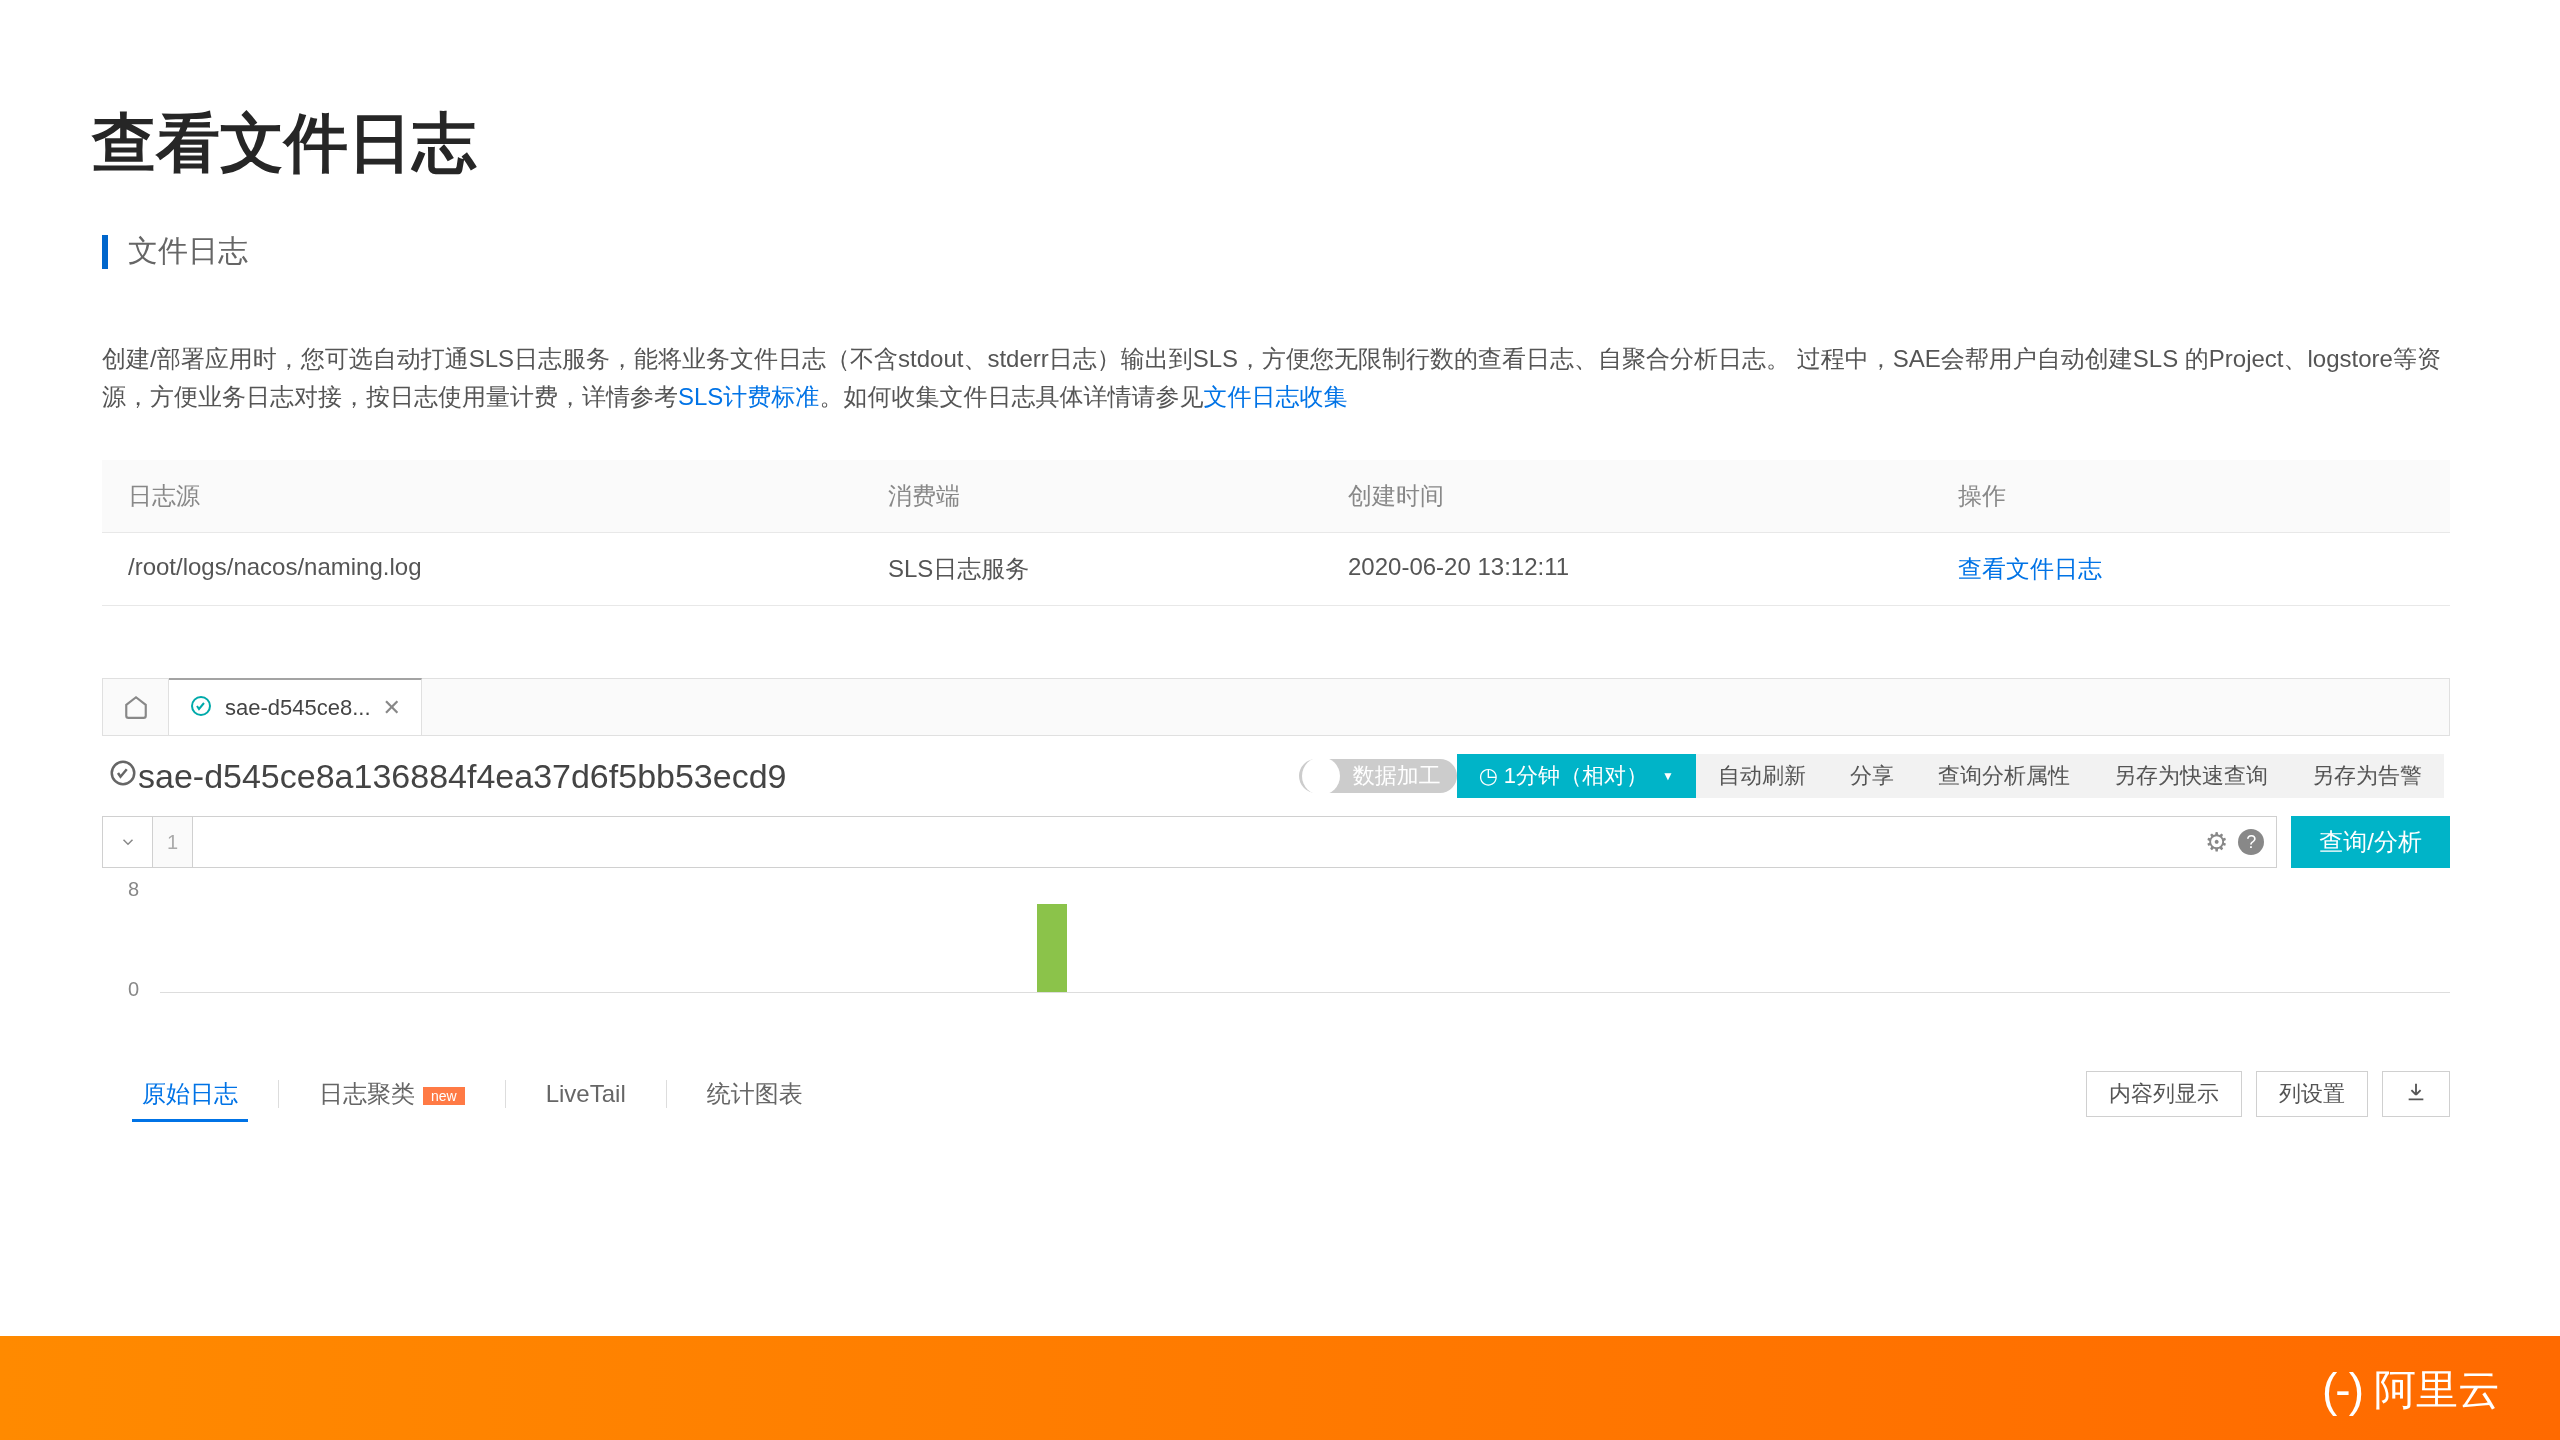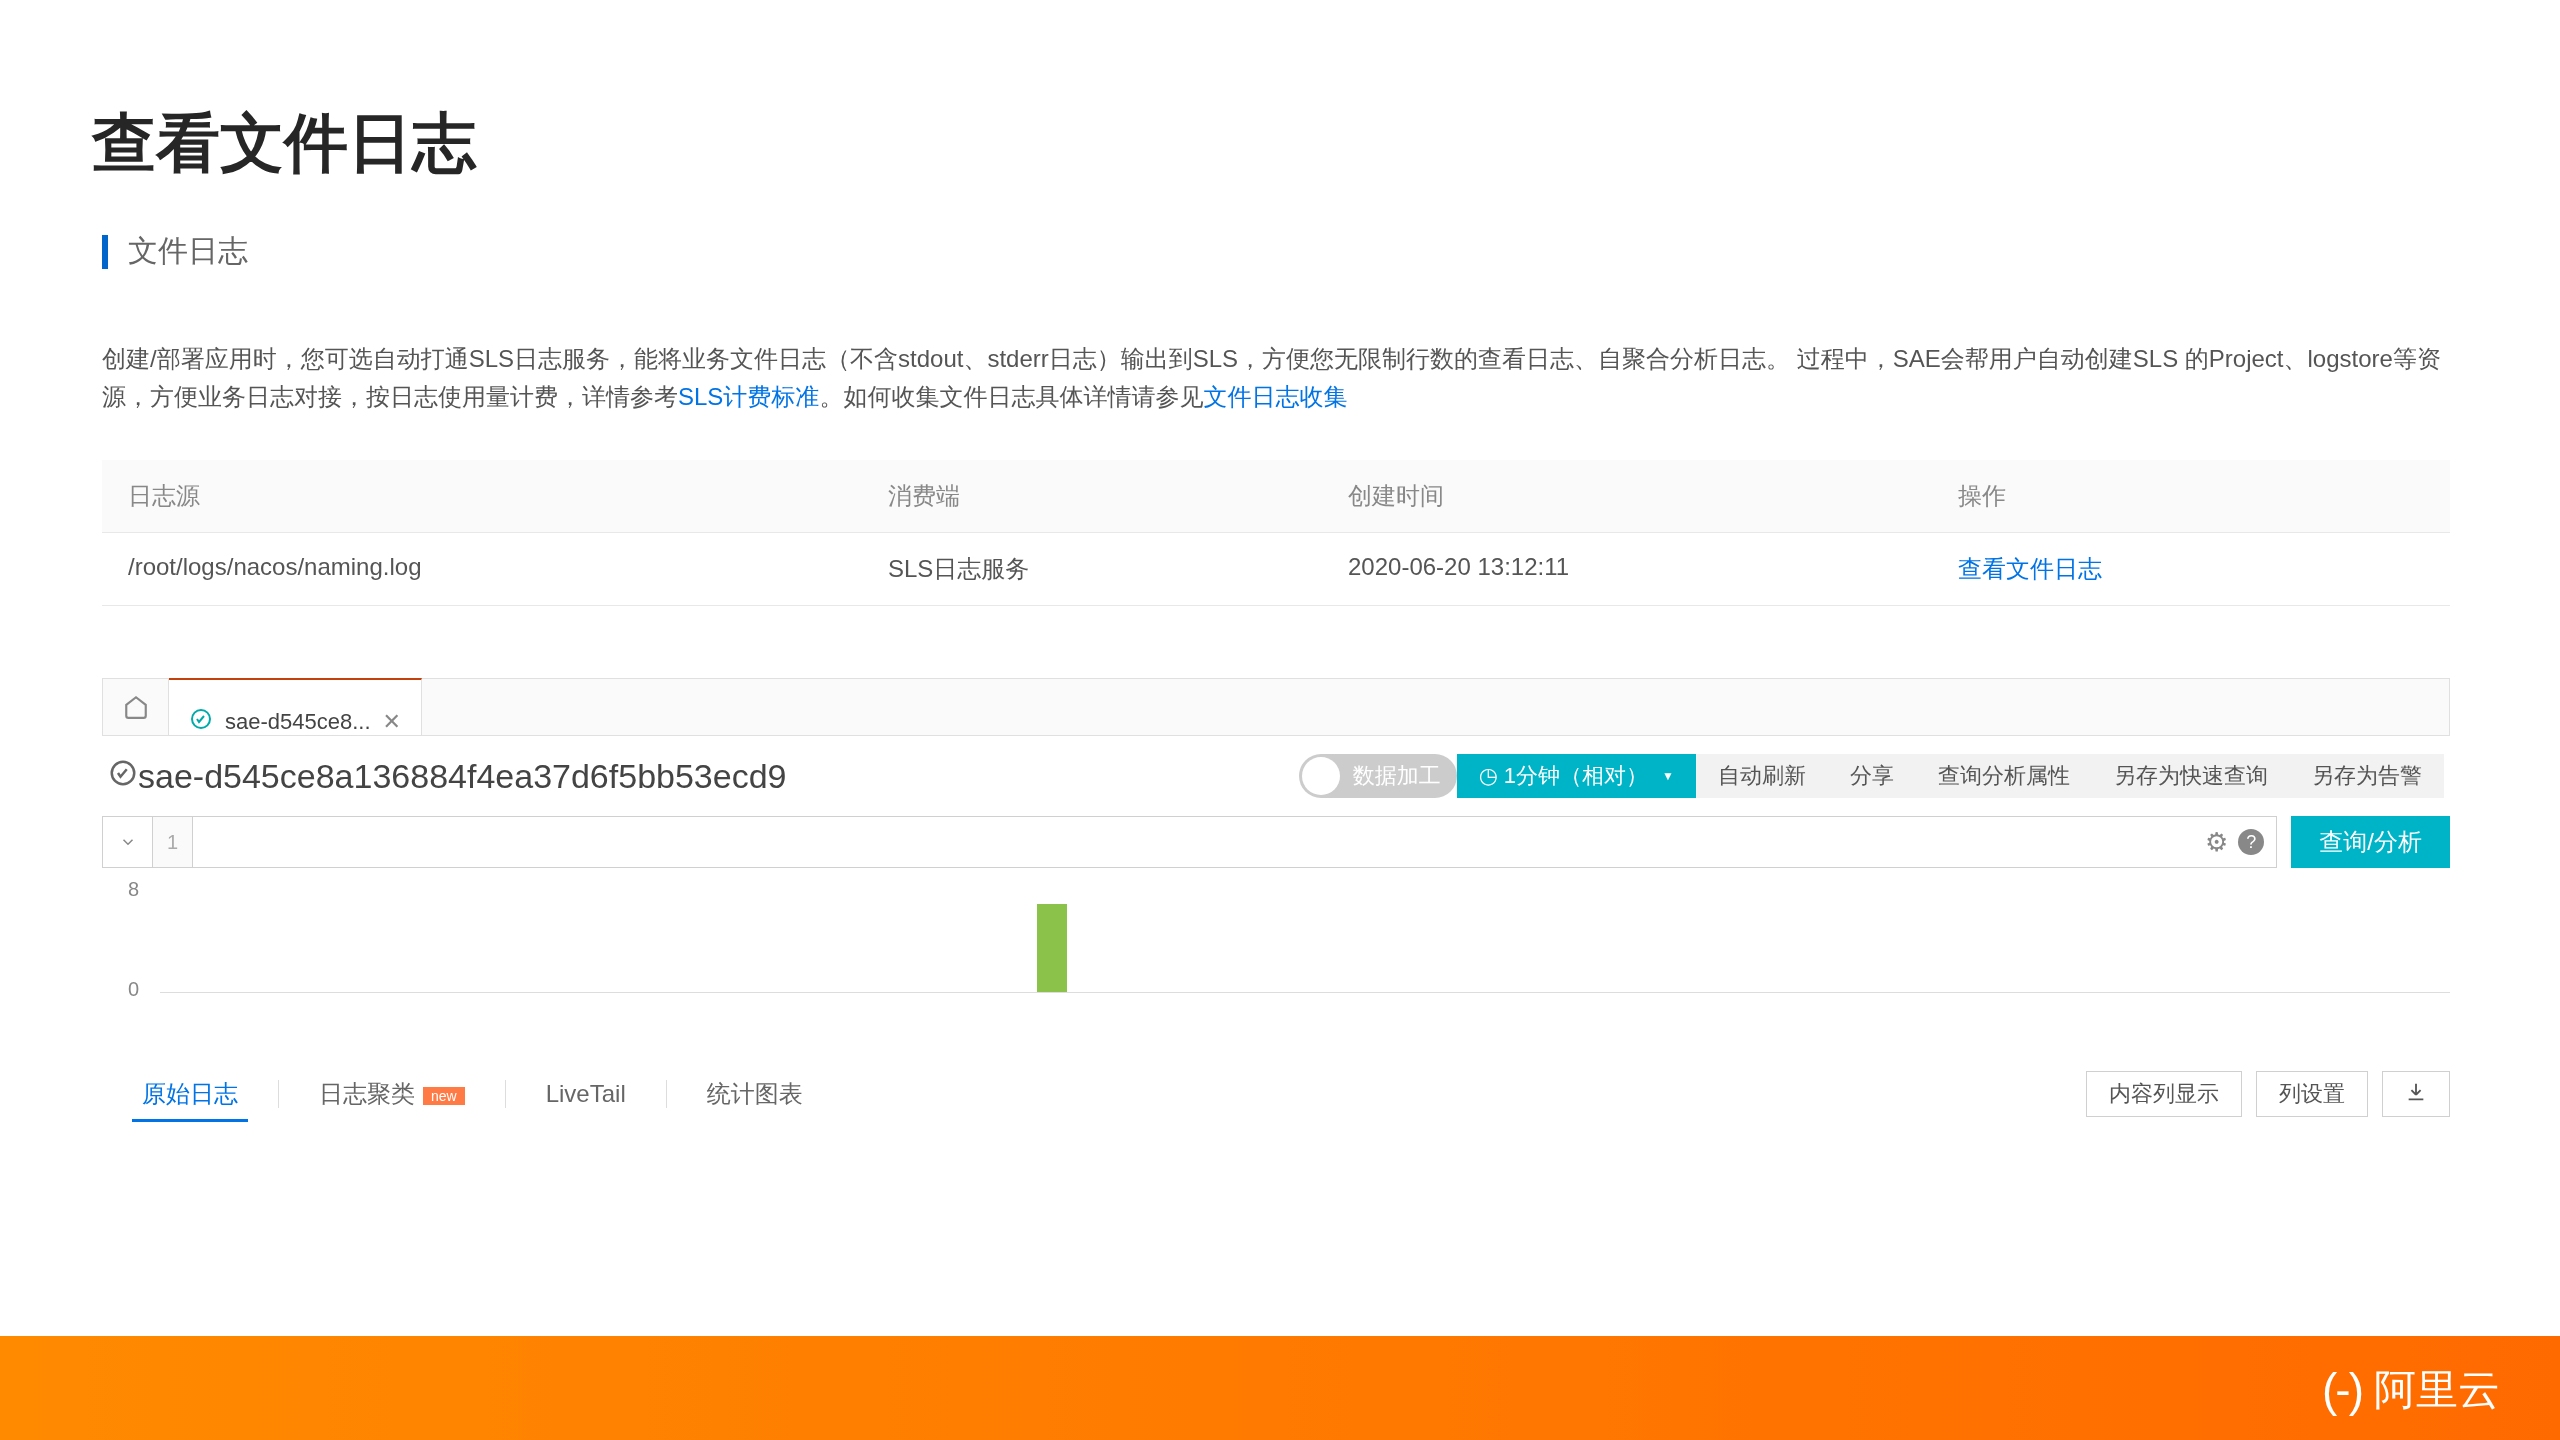--- a/index.html
+++ b/index.html
@@ -27,30 +27,30 @@
 .c2 { width: 420px; }
 .c3 { width: 610px; margin-left: 40px; }
 .c4 { flex: 1; }
 .link { color: #0073e6; }
 
 
 .panel { position: absolute; left: 102px; right: 110px; top: 678px; }
 
 .tabbar { display: flex; height: 58px; border: 1px solid #e0e0e0; background: #fafafa; }
 .tabbar-home { width: 66px; display: flex; align-items: center; justify-content: center; border-right: 1px solid #e0e0e0; color: #888; }
-.tabbar-tab { display: flex; align-items: flex-end; gap: 12px; padding: 0 20px; background: #fff; border-right: 1px solid #e0e0e0; border-top: 2px solid #c2410c; margin-top: -1px; }
+.tabbar-tab { display: flex; align-items: center; gap: 12px; padding: 0 20px; background: #fff; border-right: 1px solid #e0e0e0; border-top: 2px solid #a3a3a3; margin-top: -1px; }
 .tab-icon { color: #0aa; }
 .tab-label { font-size: 22px; color: #444; }
 .tab-close { color: #888; font-size: 22px; }
 
 .titlebar { display: flex; align-items: center; gap: 0; padding: 18px 6px 18px 6px; }
 .tb-icon { color: #666; font-size: 30px; }
 .tb-name { font-size: 34px; color: #444; font-weight: 400; }
 .tb-spacer { flex: 1; }
-.toggle { width: 158px; height: 44px; background: #ccc; border-radius: 22px; position: relative; display: flex; align-items: center; text-decoration: underline; }
+.toggle { width: 158px; height: 34px; background: #ccc; border-radius: 22px; position: relative; display: flex; align-items: center; text-decoration: underline; }
 .toggle-knob { width: 38px; height: 38px; border-radius: 50%; background: #fff; position: absolute; left: 3px; }
 .toggle-label { color: #fff; font-size: 22px; position: absolute; right: 16px; }
 .btn { height: 44px; padding: 0 22px; display: flex; align-items: center; background: #f2f2f2; color: #555; font-size: 22px; border: none; cursor: pointer; }
 .btn.primary { background: #00b4c8; color: #fff; }
 .btn.primary .clock { margin-right: 6px; }
 .btn.primary .chev { margin-left: 14px; font-size: 12px; }
 
 .querybar { display: flex; align-items: stretch; height: 52px; gap: 14px; }
 .qb-left { display: flex; flex: 1; border: 1px solid #d0d0d0; }
 .qb-toggle { width: 50px; display: flex; align-items: center; justify-content: center; border-right: 1px solid #d0d0d0; color: #888; }

